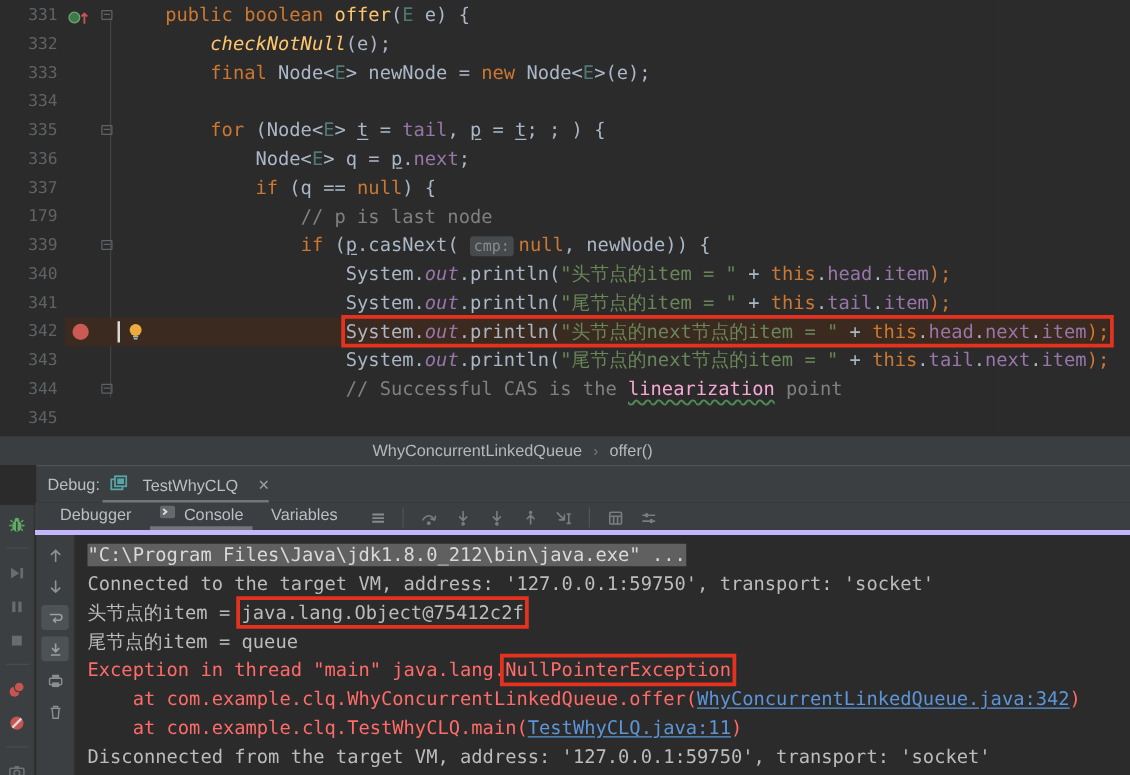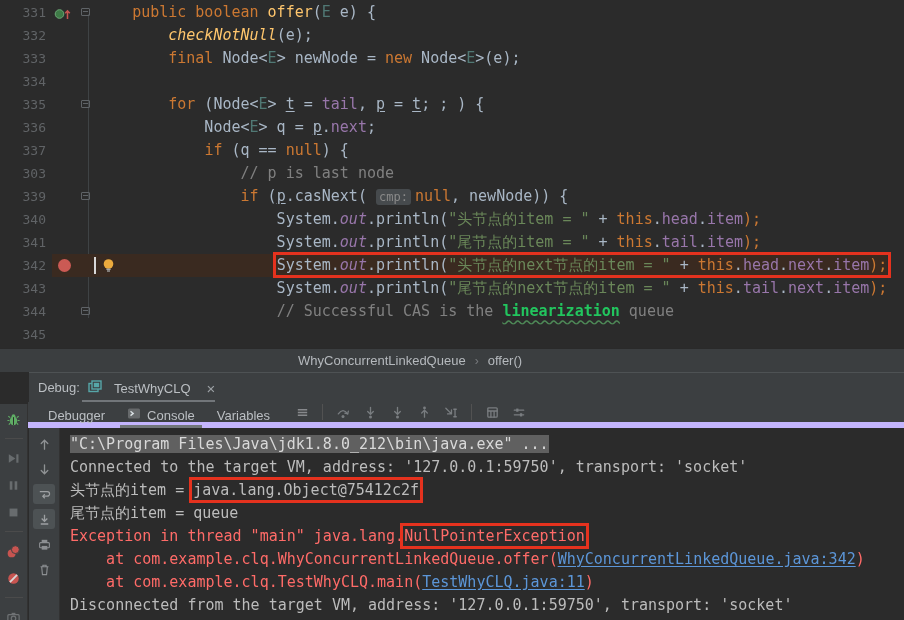--- a/index.html
+++ b/index.html
@@ -20,42 +20,42 @@
   .fold-marker{position:absolute;left:3px;top:7px;width:9px;height:8px;border:1px solid #5f6367;border-radius:1px;box-sizing:border-box;}
   .fold-marker:after{content:"";position:absolute;left:1px;right:1px;top:2px;height:1px;background:#5f6367;}
   .caret{position:absolute;left:-2px;top:3px;width:2px;height:17px;background:#d8d8d8;z-index:3;}
   .bulb{position:absolute;left:6px;top:3px;z-index:3;}
   .rbox{outline:3px solid #e5321e;outline-offset:1px;}
 
   .tk-p{color:#a9b7c6;}
   .tk-k{color:#cc7832;}
   .tk-s{color:#6a8759;}
   .tk-c{color:#808080;}
-  .tk-cw{color:#22c55e;text-decoration:underline;text-decoration-style:wavy;text-decoration-color:#4e8a57;text-underline-offset:3px;font-weight:bold;}
+  .tk-cw{color:#f9a8d4;text-decoration:underline;text-decoration-style:wavy;text-decoration-color:#4e8a57;text-underline-offset:3px;}
   .tk-f{color:#9876aa;}
   .tk-fi{color:#9876aa;font-style:italic;}
   .tk-m{color:#ffc66d;}
   .tk-mi{color:#ffc66d;font-style:italic;}
   .tk-tp{color:#507874;}
   .tk-u{color:#a9b7c6;text-decoration:underline;text-underline-offset:2px;}
   .tk-h{color:#8a8a8a;background:#464a4d;border-radius:3px;font-size:12px;padding:1px 3px;margin-right:4px;}
 
   
   #breadcrumb{position:absolute;left:0;top:348px;width:904px;height:24px;background:#3b3e40;border-top:1px solid #2a2a2a;box-sizing:border-box;display:flex;align-items:center;padding-left:298px;font-size:13px;color:#b5b9bd;}
   #breadcrumb .chev{color:#77797c;margin:0 9px;font-size:12px;}
 
   
   #dbg-header{position:absolute;left:0;top:372px;width:904px;height:30px;background:#3c3f41;border-top:1px solid #4e5254;box-sizing:border-box;color:#bbbfc3;font-size:13px;margin-left:29px;}
   #dbg-label{position:absolute;left:9px;top:7px;}
   #session-tab{position:absolute;left:53px;top:0;height:30px;width:133px;display:flex;align-items:center;padding:0 6px;box-sizing:border-box;gap:12px;}
   #session-tab .underline{position:absolute;left:0;right:0;bottom:0;height:3px;background:#72767a;}
   #session-tab .close{color:#9ca1a5;font-size:15px;line-height:1;margin-left:4px;}
 
   
-  #dbg-toolbar{position:absolute;left:28px;top:402px;width:876px;height:26px;background:#3c3f41;border-bottom:6px solid #c4b5fd;box-sizing:border-box;display:flex;align-items:flex-start;padding-left:9px;font-size:13px;color:#bbbfc3;}
+  #dbg-toolbar{position:absolute;left:28px;top:402px;width:876px;height:26px;background:#3c3f41;border-bottom:4px solid #c4b5fd;box-sizing:border-box;display:flex;align-items:flex-end;padding-left:9px;font-size:13px;color:#bbbfc3;}
   .dtab{height:26px;display:flex;align-items:center;padding:0 11px;gap:6px;position:relative;box-sizing:border-box;}
   .dtab.sel:after{content:"";position:absolute;left:4px;right:4px;bottom:0;height:3px;background:#72767a;}
   #step-icons{display:flex;align-items:center;margin-left:10px;gap:5px;}
 
   
   #left-strip{position:absolute;left:0;top:404px;width:28px;height:216px;background:#3c3f41;border-right:1px solid #323232;box-sizing:border-box;display:flex;flex-direction:column;align-items:center;padding-top:5px;gap:7px;}
   #console-strip{position:absolute;left:29px;top:428px;width:31px;height:192px;background:#3c3f41;border-right:1px solid #323232;box-sizing:border-box;display:flex;flex-direction:column;align-items:center;padding-top:6px;gap:5px;}
   .icon{width:22px;height:20px;display:flex;align-items:center;justify-content:center;border-radius:3px;flex:none;}
   .icon.sel{background:#4d5254;}
   .vsep{width:1px;height:16px;background:#525252;margin:0 4px;flex:none;}
@@ -78,31 +78,31 @@
       <div class="codeline"><span class="lnum">331</span><span class="gut"><span style="position: absolute; left: 2px; top: 4px;"><svg width="18" height="14" viewBox="0 0 18 14">
               <circle cx="5.5" cy="7" r="4.3" fill="#3e7a47" stroke="#6ba775" stroke-width="1"></circle>
               <path d="M13.5 12 V4 M11.2 6.2 L13.5 3.8 L15.8 6.2" stroke="#c75450" stroke-width="1.5" fill="none"></path>
             </svg></span></span><span class="foldcol"><span class="fold-marker"></span></span><span class="codetext"><span class="tk-p">    </span><span class="tk-k">public</span><span class="tk-p"> </span><span class="tk-k">boolean</span><span class="tk-p"> </span><span class="tk-m">offer</span><span class="tk-p">(</span><span class="tk-tp">E</span><span class="tk-p"> e) {</span></span></div>
       <div class="codeline"><span class="lnum">332</span><span class="gut"></span><span class="foldcol"></span><span class="codetext"><span class="tk-p">        </span><span class="tk-mi">checkNotNull</span><span class="tk-p">(e);</span></span></div>
       <div class="codeline"><span class="lnum">333</span><span class="gut"></span><span class="foldcol"></span><span class="codetext"><span class="tk-p">        </span><span class="tk-k">final</span><span class="tk-p"> Node&lt;</span><span class="tk-tp">E</span><span class="tk-p">&gt; newNode = </span><span class="tk-k">new</span><span class="tk-p"> Node&lt;</span><span class="tk-tp">E</span><span class="tk-p">&gt;(e);</span></span></div>
       <div class="codeline"><span class="lnum">334</span><span class="gut"></span><span class="foldcol"></span><span class="codetext"></span></div>
       <div class="codeline"><span class="lnum">335</span><span class="gut"></span><span class="foldcol"><span class="fold-marker"></span></span><span class="codetext"><span class="tk-p">        </span><span class="tk-k">for</span><span class="tk-p"> (Node&lt;</span><span class="tk-tp">E</span><span class="tk-p">&gt; </span><span class="tk-u">t</span><span class="tk-p"> = </span><span class="tk-f">tail</span><span class="tk-p">, </span><span class="tk-u">p</span><span class="tk-p"> = </span><span class="tk-u">t</span><span class="tk-p">; ; ) {</span></span></div>
       <div class="codeline"><span class="lnum">336</span><span class="gut"></span><span class="foldcol"></span><span class="codetext"><span class="tk-p">            Node&lt;</span><span class="tk-tp">E</span><span class="tk-p">&gt; q = </span><span class="tk-u">p</span><span class="tk-p">.</span><span class="tk-f">next</span><span class="tk-p">;</span></span></div>
       <div class="codeline"><span class="lnum">337</span><span class="gut"></span><span class="foldcol"></span><span class="codetext"><span class="tk-p">            </span><span class="tk-k">if</span><span class="tk-p"> (q == </span><span class="tk-k">null</span><span class="tk-p">) {</span></span></div>
-      <div class="codeline"><span class="lnum">303</span><span class="gut"></span><span class="foldcol"></span><span class="codetext"><span class="tk-p">                </span><span class="tk-c">// p is last node</span></span></div>
+      <div class="codeline"><span class="lnum">179</span><span class="gut"></span><span class="foldcol"></span><span class="codetext"><span class="tk-p">                </span><span class="tk-c">// p is last node</span></span></div>
       <div class="codeline"><span class="lnum">339</span><span class="gut"></span><span class="foldcol"><span class="fold-marker"></span></span><span class="codetext"><span class="tk-p">                </span><span class="tk-k">if</span><span class="tk-p"> (</span><span class="tk-u">p</span><span class="tk-p">.casNext( </span><span class="tk-h">cmp:</span><span class="tk-k">null</span><span class="tk-p">, newNode)) {</span></span></div>
       <div class="codeline"><span class="lnum">340</span><span class="gut"></span><span class="foldcol"></span><span class="codetext"><span class="tk-p">                    System.</span><span class="tk-fi">out</span><span class="tk-p">.println(</span><span class="tk-s">"头节点的item = "</span><span class="tk-p"> + </span><span class="tk-k">this</span><span class="tk-p">.</span><span class="tk-f">head</span><span class="tk-p">.</span><span class="tk-f">item</span><span class="tk-k">);</span></span></div>
       <div class="codeline"><span class="lnum">341</span><span class="gut"></span><span class="foldcol"></span><span class="codetext"><span class="tk-p">                    System.</span><span class="tk-fi">out</span><span class="tk-p">.println(</span><span class="tk-s">"尾节点的item = "</span><span class="tk-p"> + </span><span class="tk-k">this</span><span class="tk-p">.</span><span class="tk-f">tail</span><span class="tk-p">.</span><span class="tk-f">item</span><span class="tk-k">);</span></span></div>
       <div class="codeline cur"><span class="lnum">342</span><span class="gut"><span class="bp"></span></span><span class="foldcol"></span><span class="codetext"><span class="caret"></span><span class="bulb"><svg width="13" height="15" viewBox="0 0 13 15">
               <circle cx="6.5" cy="6" r="4.8" fill="#ecab3e"></circle>
               <rect x="4.4" y="10.6" width="4.2" height="1.3" fill="#b0b3b5"></rect>
               <rect x="5" y="12.4" width="3" height="1.2" fill="#b0b3b5"></rect>
             </svg></span><span class="tk-p">                    </span><span class="rbox"><span class="tk-p">System.</span><span class="tk-fi">out</span><span class="tk-p">.println(</span><span class="tk-s">"头节点的next节点的item = "</span><span class="tk-p"> + </span><span class="tk-k">this</span><span class="tk-p">.</span><span class="tk-f">head</span><span class="tk-p">.</span><span class="tk-f">next</span><span class="tk-p">.</span><span class="tk-f">item</span><span class="tk-k">);</span></span></span></div>
       <div class="codeline"><span class="lnum">343</span><span class="gut"></span><span class="foldcol"></span><span class="codetext"><span class="tk-p">                    System.</span><span class="tk-fi">out</span><span class="tk-p">.println(</span><span class="tk-s">"尾节点的next节点的item = "</span><span class="tk-p"> + </span><span class="tk-k">this</span><span class="tk-p">.</span><span class="tk-f">tail</span><span class="tk-p">.</span><span class="tk-f">next</span><span class="tk-p">.</span><span class="tk-f">item</span><span class="tk-k">);</span></span></div>
-      <div class="codeline"><span class="lnum">344</span><span class="gut"></span><span class="foldcol"><span class="fold-marker"></span></span><span class="codetext"><span class="tk-p">                    </span><span class="tk-c">// Successful CAS is the </span><span class="tk-cw">linearization</span><span class="tk-c"> queue</span></span></div>
+      <div class="codeline"><span class="lnum">344</span><span class="gut"></span><span class="foldcol"><span class="fold-marker"></span></span><span class="codetext"><span class="tk-p">                    </span><span class="tk-c">// Successful CAS is the </span><span class="tk-cw">linearization</span><span class="tk-c"> point</span></span></div>
       <div class="codeline"><span class="lnum">345</span><span class="gut"></span><span class="foldcol"></span></div>
     </div>
 </div>
 
 <div id="breadcrumb" class="ui">
   <span>WhyConcurrentLinkedQueue</span>
   <span class="chev">›</span>
   <span>offer()</span>
 </div>
 

